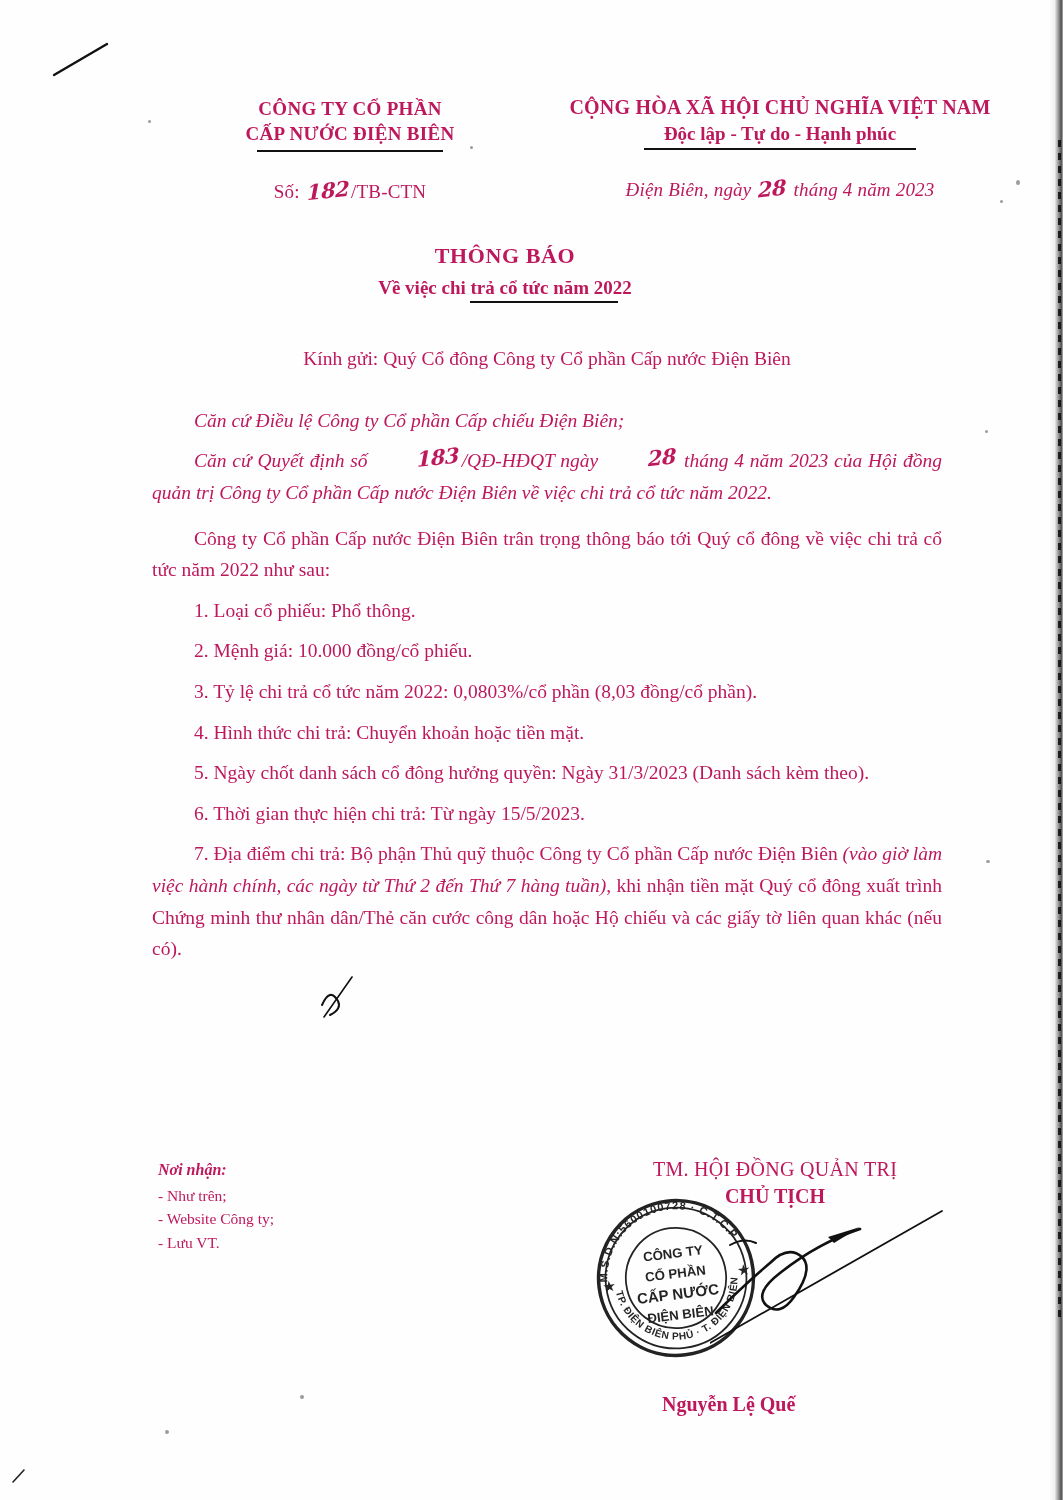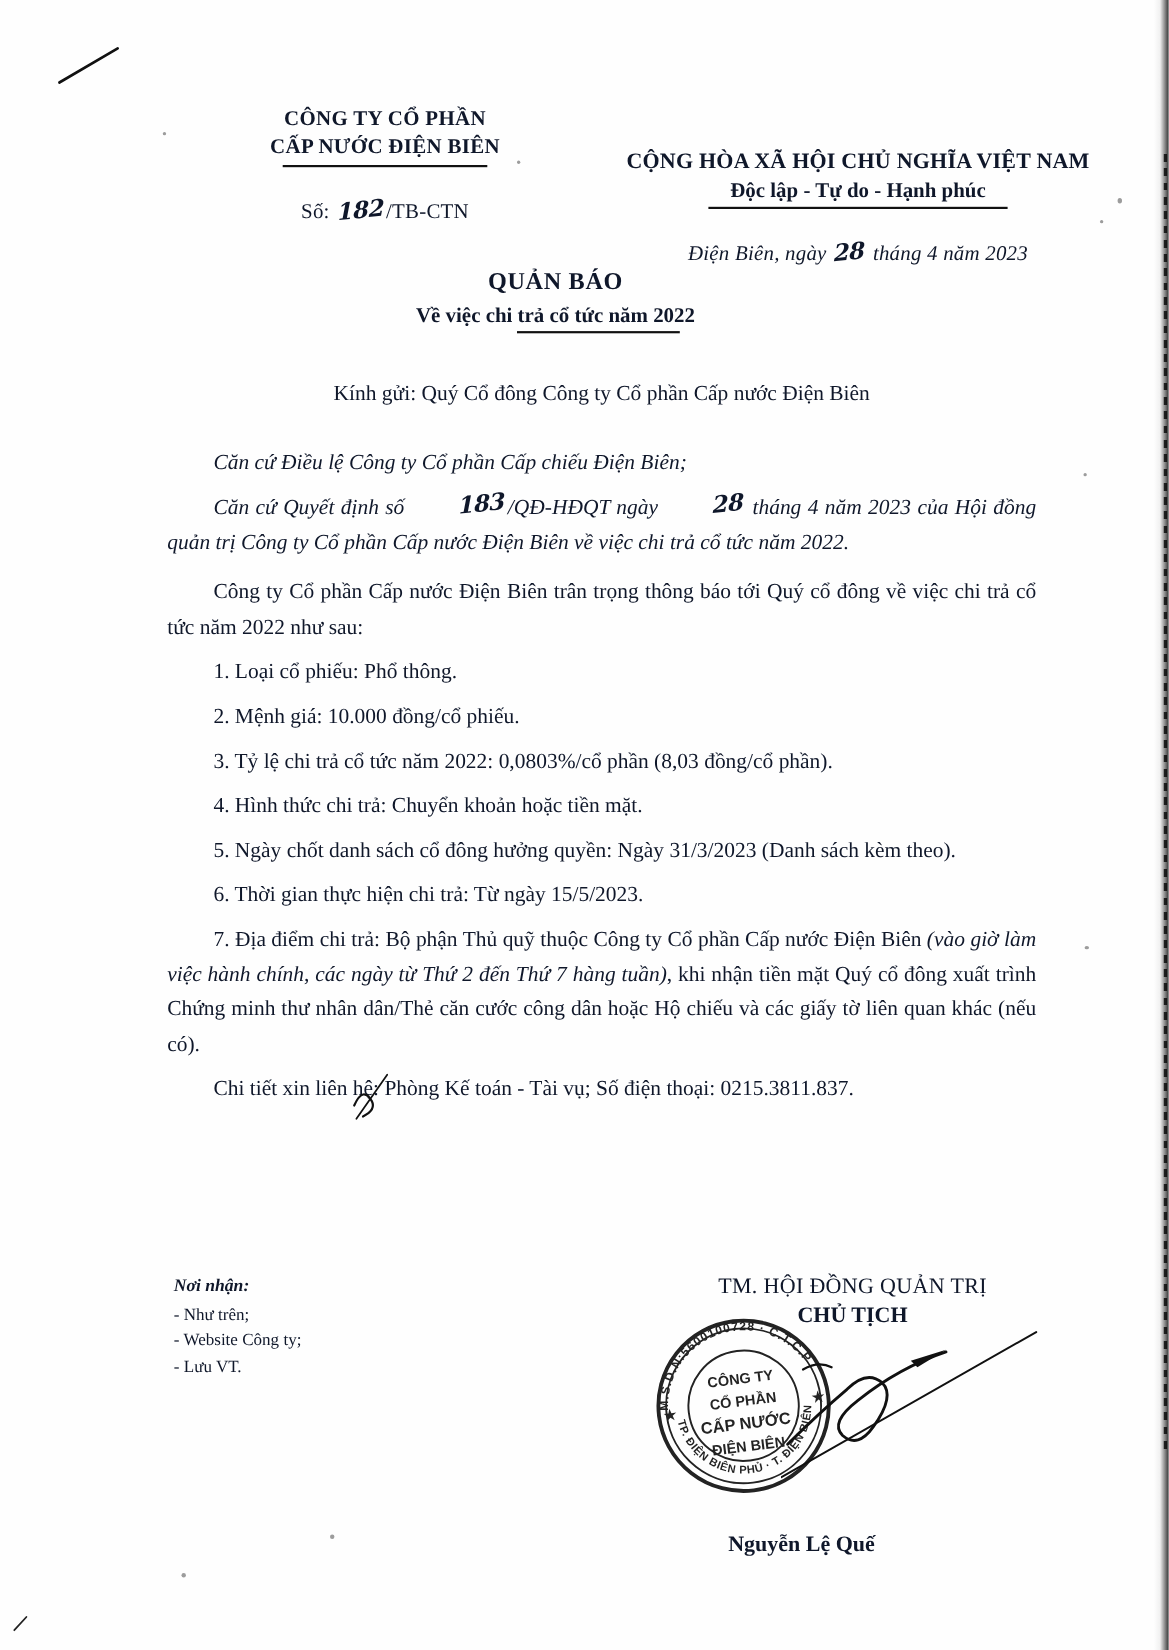--- a/index.html
+++ b/index.html
@@ -9,21 +9,21 @@
     background: #ffffff;
   }
   .page {
     position: relative;
     width: 1063px;
     height: 1500px;
     margin: 0 auto;
     background: #fefefe;
     overflow: hidden;
     font-family: "Liberation Serif", "DejaVu Serif", serif;
-    color: #0f172a;
+    color: #be185d;
   }
 
   
   .scan-edge-right {
     position: absolute;
     top: 0;
     right: 0;
     width: 14px;
     height: 1500px;
     background:
@@ -83,21 +83,20 @@
     align-items: flex-start;
   }
   .header-left {
     width: 400px;
     margin-left: 150px;
     text-align: center;
   }
   .header-right {
     flex: 1;
     text-align: center;
-    margin-top: 40px;
   }
   .org-name {
     font-weight: bold;
     font-size: 19px;
     line-height: 1.32;
     letter-spacing: .3px;
   }
   .org-underline {
     width: 186px;
     height: 2px;
@@ -319,21 +318,21 @@
       <div class="motto-underline"></div>
       <div class="place-date">
         <span>Điện Biên, ngày</span>
         <span class="hand">28</span>
         <span>tháng 4 năm 2023</span>
       </div>
     </div>
   </div>
 
   <div class="title-block">
-    <div class="title-main">QUẢN BÁO</div>
+    <div class="title-main">THÔNG BÁO</div>
     <div class="title-sub">Về việc chi trả cổ tức năm 2022</div>
     <div class="title-underline"></div>
   </div>
 
   <div class="body">
 
     <div class="recipient">Kính gửi: Quý Cổ đông Công ty Cổ phần Cấp nước Điện Biên</div>
 
     <div class="legal">Căn cứ Điều lệ Công ty Cổ phần Cấp chiếu Điện Biên;</div>
 
@@ -350,21 +349,20 @@
     <div class="item">2. Mệnh giá: 10.000 đồng/cổ phiếu.</div>
     <div class="item">3. Tỷ lệ chi trả cổ tức năm 2022: 0,0803%/cổ phần (8,03 đồng/cổ phần).</div>
     <div class="item">4. Hình thức chi trả: Chuyển khoản hoặc tiền mặt.</div>
     <div class="item">5. Ngày chốt danh sách cổ đông hưởng quyền: Ngày 31/3/2023 (Danh sách kèm theo).</div>
     <div class="item">6. Thời gian thực hiện chi trả: Từ ngày 15/5/2023.</div>
 
     <div class="item">
       <span>7. Địa điểm chi trả: Bộ phận Thủ quỹ thuộc Công ty Cổ phần Cấp nước Điện Biên </span><span class="inline-italic">(vào giờ làm việc hành chính, các ngày từ Thứ 2 đến Thứ 7 hàng tuần)</span><span>, khi nhận tiền mặt Quý cổ đông xuất trình Chứng minh thư nhân dân/Thẻ căn cước công dân hoặc Hộ chiếu và các giấy tờ liên quan khác (nếu có).</span>
     </div>
 
-    <div class="item">Chi tiết xin liên hệ: Phòng Kế toán - Tài vụ; Số điện thoại: 0215.3811.837.</div>
   </div>
 
   <svg class="tick-mark" viewBox="0 0 40 46">
     <path d="M4 30 Q12 12 20 26 Q24 34 12 40" stroke="#111" stroke-width="2" fill="none" stroke-linecap="round"></path>
     <path d="M34 2 L6 42" stroke="#111" stroke-width="1.6" fill="none" stroke-linecap="round"></path>
   </svg>
 
   <div class="footer">
 
     <div class="recipients">

